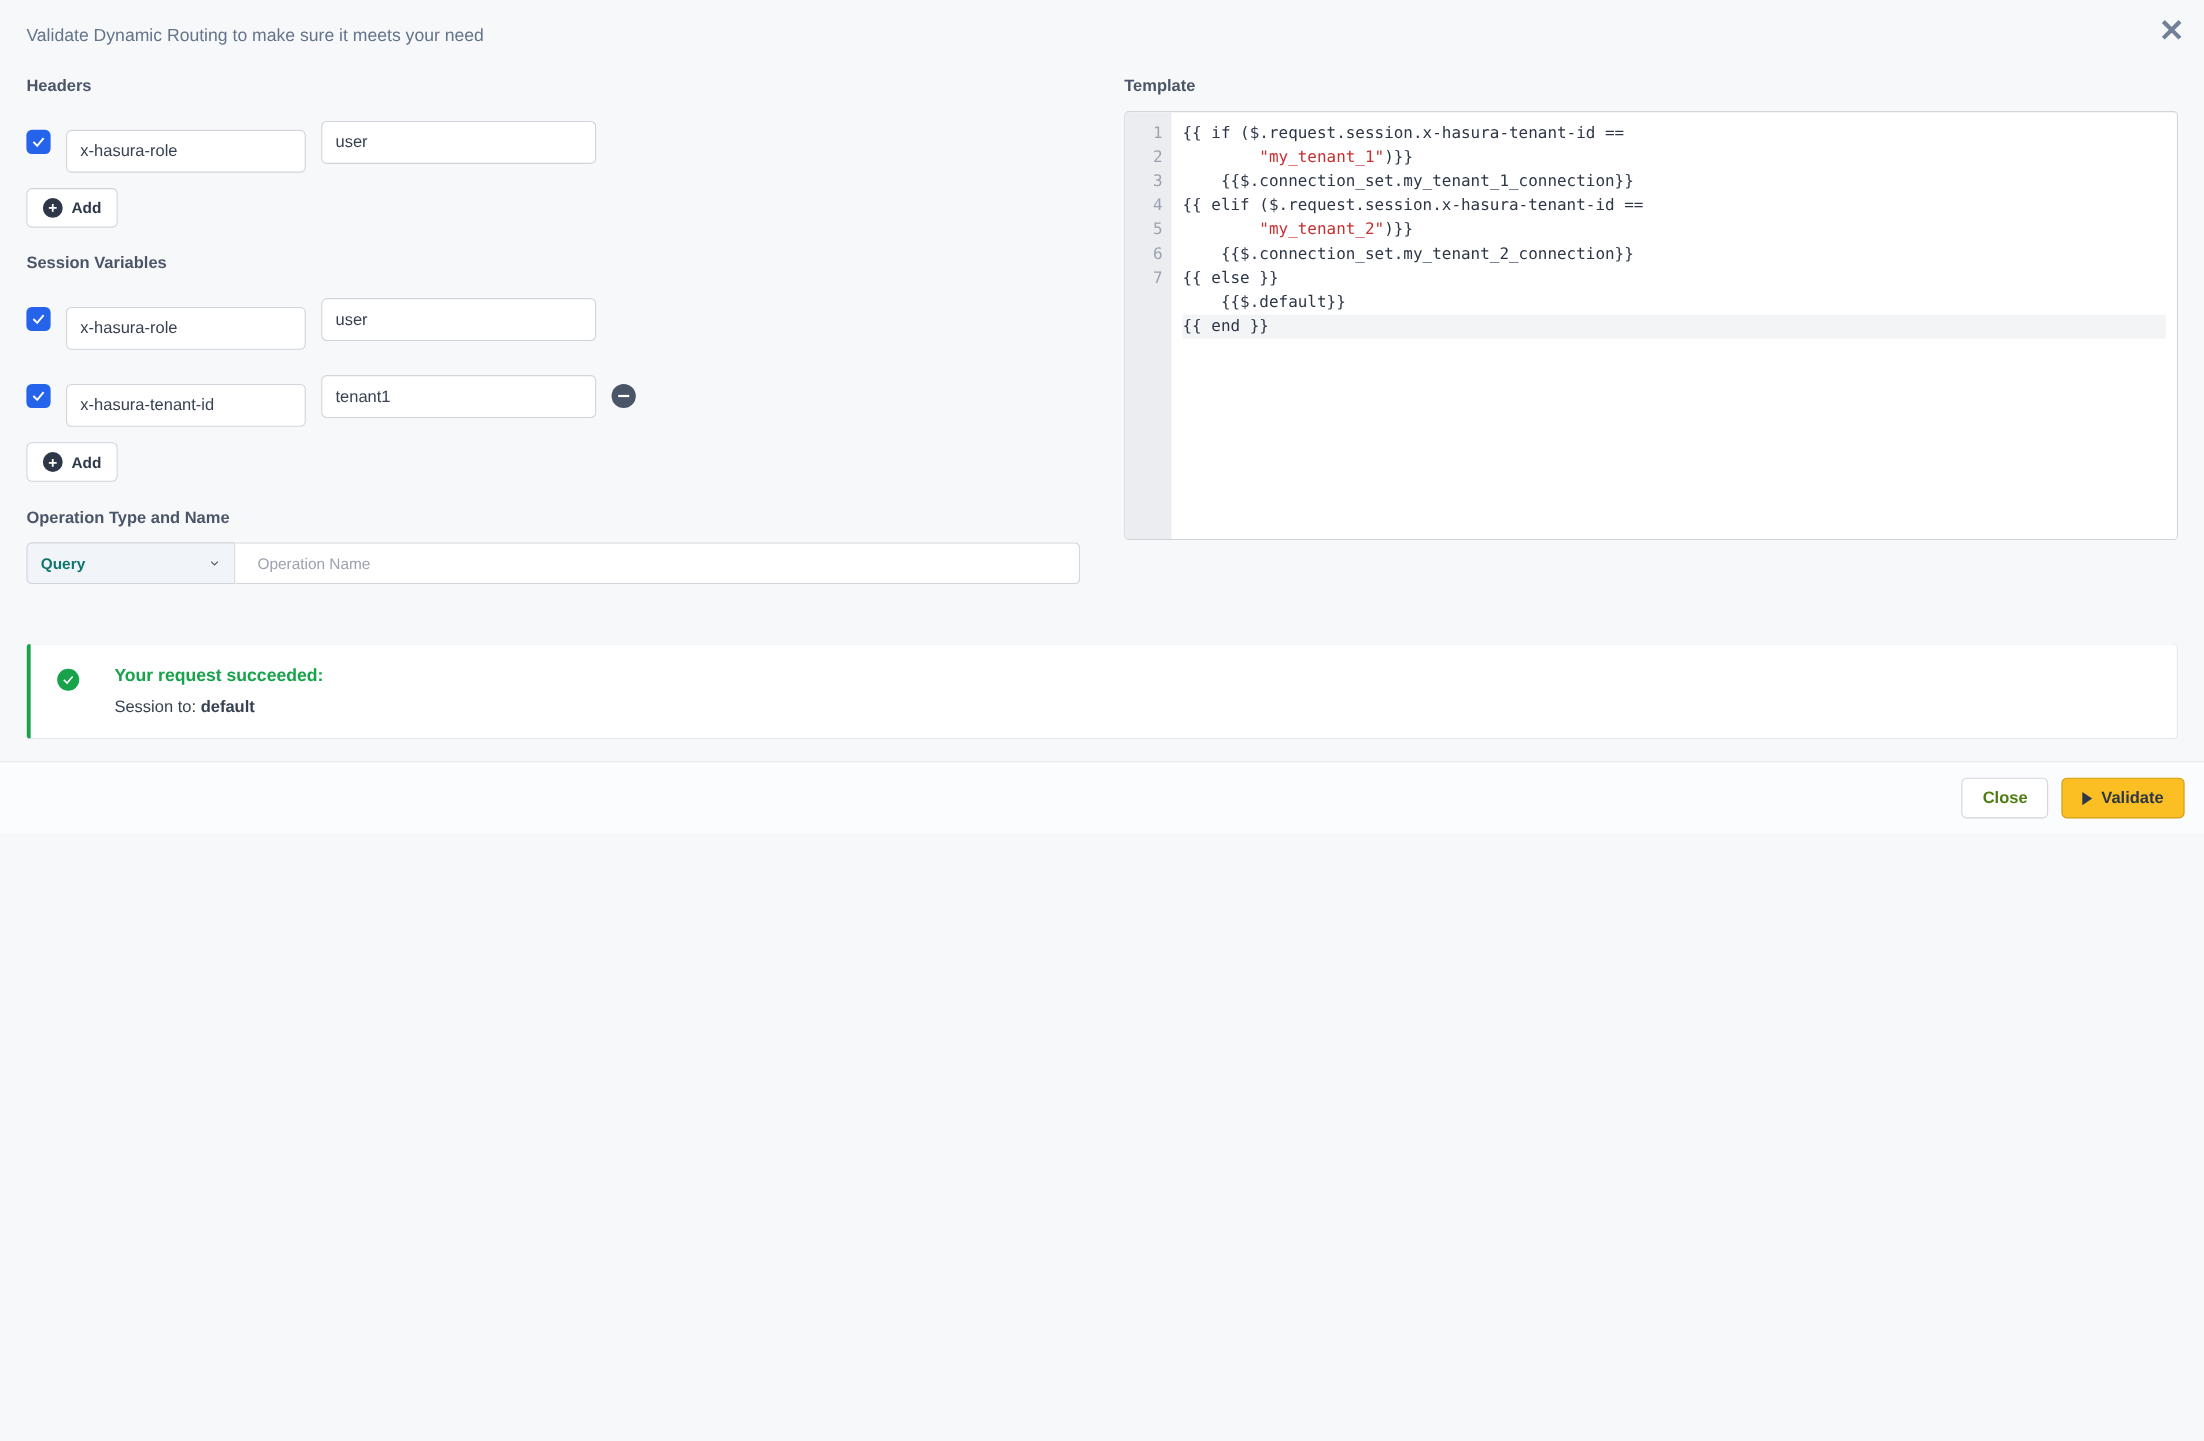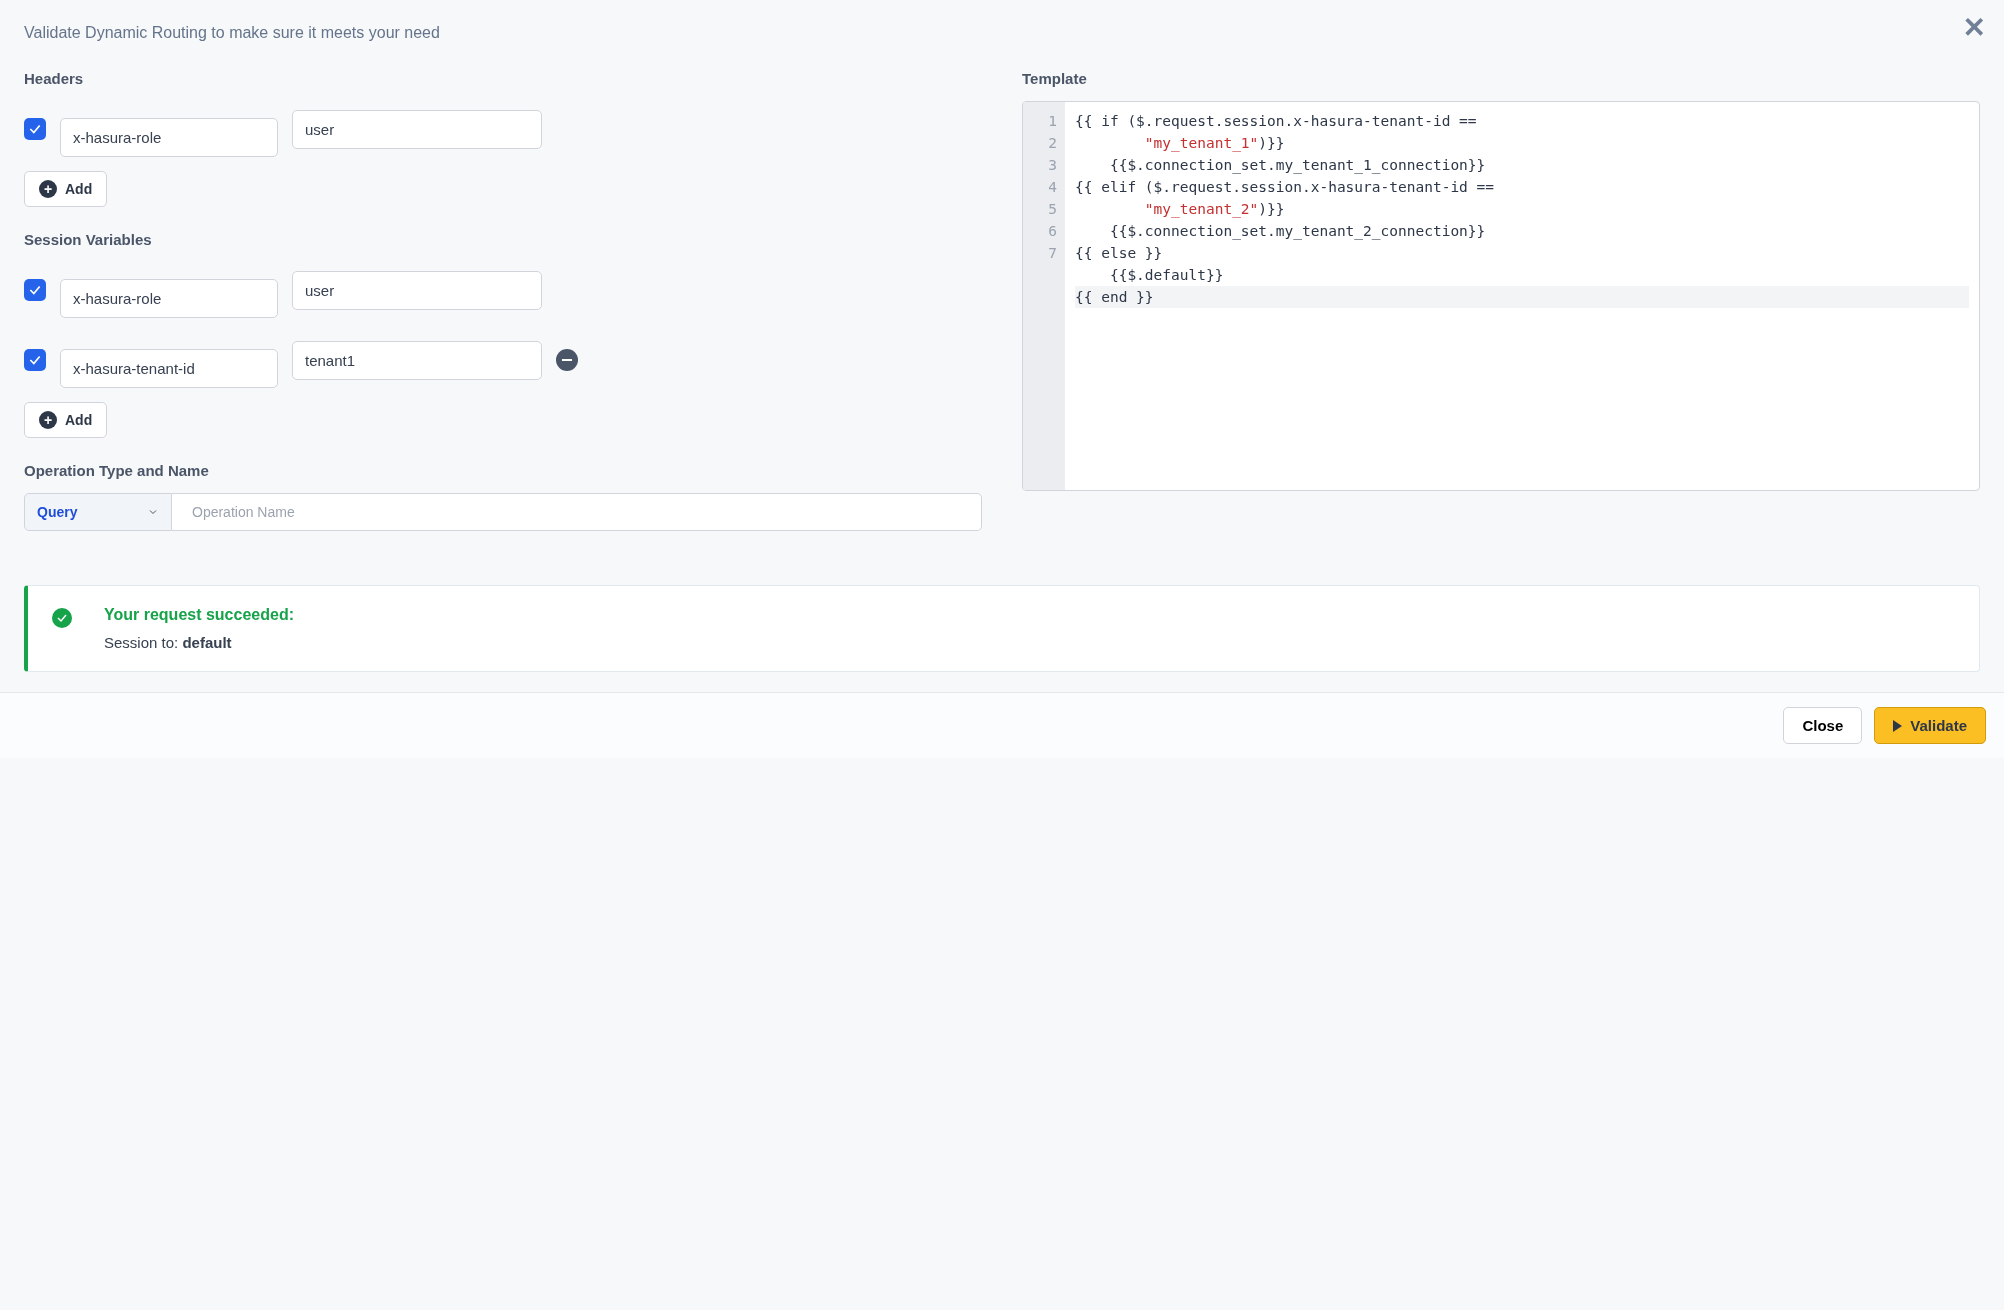--- a/index.html
+++ b/index.html
@@ -144,23 +144,23 @@
     margin-bottom: 24px;
   }
   .op-select {
     display: flex;
     align-items: center;
     justify-content: space-between;
     border: 1px solid #d1d5db;
     background: #f1f5f9;
     border-radius: 5px 0 0 5px;
     padding: 10px 12px;
-    width: 148px;
+    width: 190px;
     font-weight: 700;
-    color: #1d4ed8;
+    color: #0f766e;
     cursor: pointer;
   }
   .op-name {
     border: 1px solid #d1d5db;
     border-left: none;
     border-radius: 0 5px 5px 0;
     padding: 10px 20px;
     font-size: 14px;
     background: white;
     flex: 1;
@@ -255,21 +255,21 @@
     font-size: 15px;
     font-weight: 600;
     cursor: pointer;
     display: inline-flex;
     align-items: center;
     gap: 8px;
   }
   .btn-close {
     background: white;
     border: 1px solid #d1d5db;
-    color: #000000;
+    color: #4d7c0f;
   }
   .btn-validate {
     background: #fbbf24;
     border: 1px solid #d39b0b;
     color: #2d3748;
   }
   .play-icon {
     width: 0;
     height: 0;
     border-left: 9px solid #2d3748;

